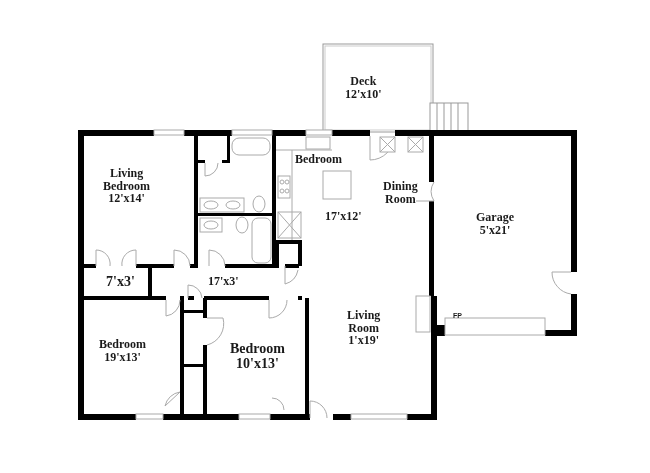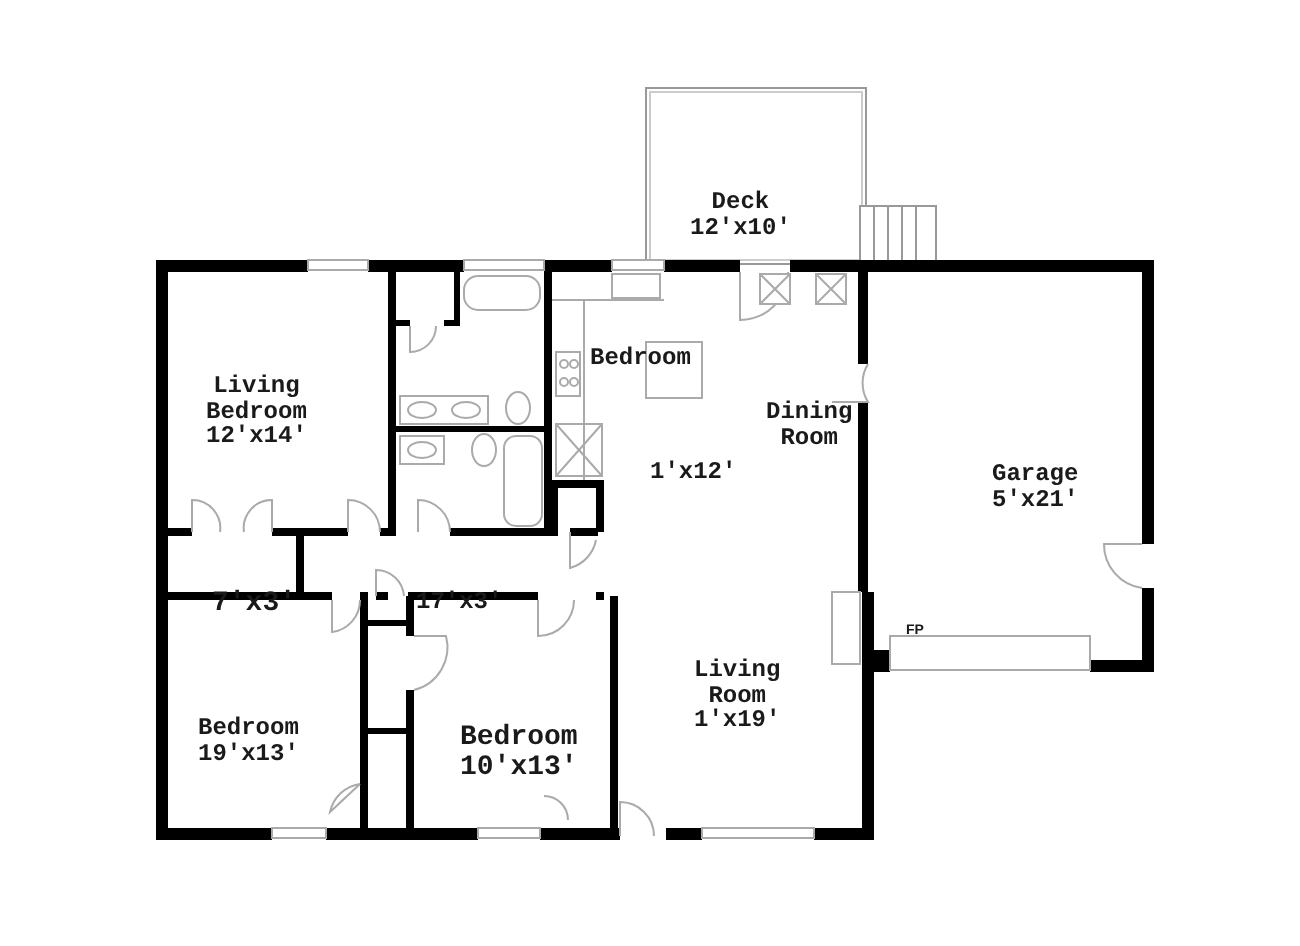--- a/index.html
+++ b/index.html
@@ -1,18 +1,18 @@
 <!DOCTYPE html>
 <html><head>
   <meta charset="utf-8">
   <style>
     html, body { margin: 0; padding: 0; background: #ffffff; }
     body { width: 650px; height: 473px; position: relative; overflow: hidden; font-family: "DejaVu Serif", serif; }
     #plan { position: absolute; left: 0; top: 0; width: 650px; height: 473px; }
-    .lbl { position: absolute; text-align: center; font-weight: bold; color: #1a1a1a; line-height: 1.05; font-family: Liberation Mono, monospace; font-size: 12px; white-space: nowrap; margin-top: 20px; }
+    .lbl { position: absolute; text-align: center; font-weight: bold; color: #1a1a1a; line-height: 1.05; font-family: Liberation Serif, serif; font-size: 12px; white-space: nowrap; }
     .lbl span { display: block; }
     .lbl.small { font-size: 14px; }
     .fp { position: absolute; font-size: 7px; font-weight: bold; font-family: Liberation Sans, sans-serif; color: #1a1a1a; padding-left: 36px; }
   </style>
 </head>
 <body>
 
 <svg id="plan" viewBox="0 0 650 473" xmlns="http://www.w3.org/2000/svg">
 
   <g fill="none" stroke="#999" stroke-width="1">
@@ -175,23 +175,23 @@
   <span>12'x10'</span>
 </div>
 <div class="lbl" style="left:295px; top:153px;">
   <span>Bedroom</span>
 </div>
 <div class="lbl" style="left:383px; top:180px;">
   <span>Dining</span>
   <span>Room</span>
 </div>
 <div class="lbl" style="left:325px; top:210px;">
-  <span>1'x12'</span>
-</div>
-<div class="lbl" style="left:496px; top:211px;">
+  <span>17'x12'</span>
+</div>
+<div class="lbl" style="left:476px; top:211px;">
   <span>Garage</span>
   <span>5'x21'</span>
 </div>
 <div class="lbl" style="left:103px; top:167px;">
   <span>Living</span>
   <span>Bedroom</span>
   <span>12'x14'</span>
 </div>
 <div class="lbl small" style="left:106px; top:275px;">
   <span>7'x3'</span>

